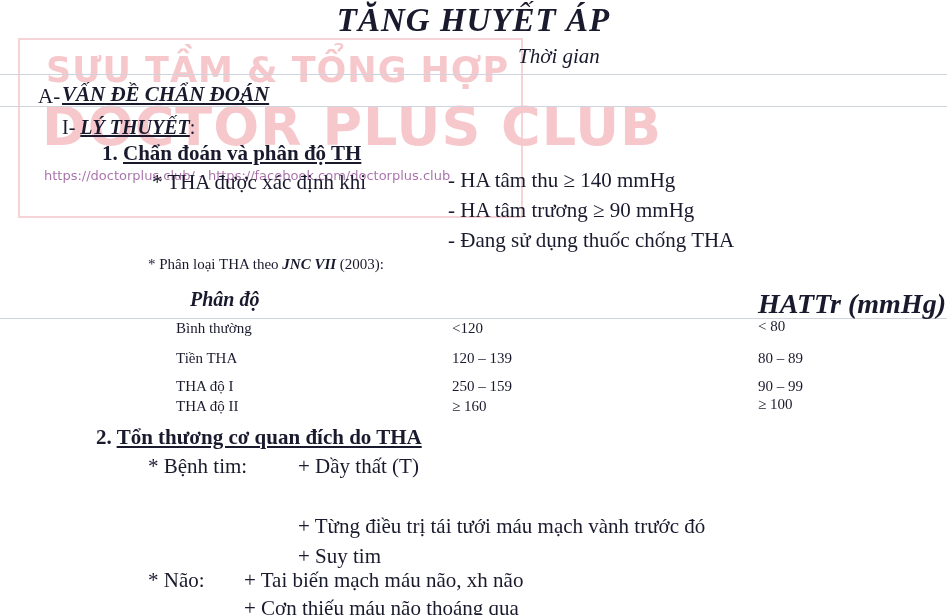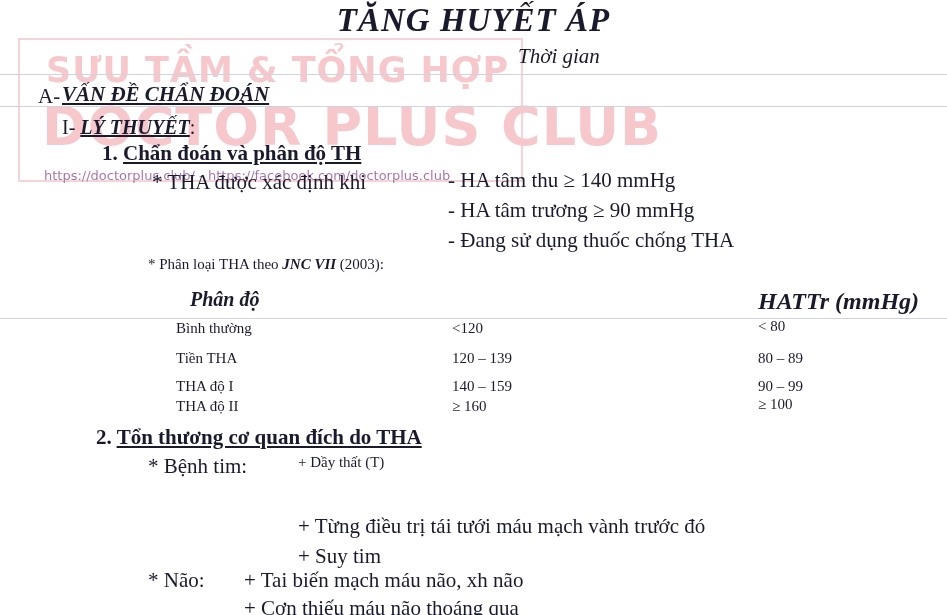--- a/index.html
+++ b/index.html
@@ -15,21 +15,21 @@
     overflow: hidden;
     position: relative;
   }
 
   
   #watermark {
     position: absolute;
     left: 18px;
     top: 38px;
     width: 505px;
-    height: 144px;
+    height: 180px;
     border: 2px solid #f0b9bd;
     box-sizing: border-box;
     z-index: 0;
     pointer-events: none;
     opacity: .62;
   }
   #watermark .wm-line1 {
     position: absolute;
     left: 26px;
     top: 10px;
@@ -126,36 +126,36 @@
   .def1 { left: 448px; top: 168px; font-size: 21px; }
   .def2 { left: 448px; top: 198px; font-size: 21px; }
   .def3 { left: 448px; top: 228px; font-size: 21px; }
 
   .star2 { left: 148px; top: 256px; font-size: 15px; }
   .star2 .jnc { font-weight: bold; font-style: italic; }
 
   
   .th-col1 { left: 190px; top: 288px; font-size: 20px; font-style: italic; font-weight: bold; }
   .th-col2 { left: 452px; top: 288px; font-size: 20px; font-style: italic; font-weight: bold; }
-  .th-col3 { left: 758px; top: 288px; font-size: 24px; font-style: italic; font-weight: bold; }
+  .th-col3 { left: 758px; top: 288px; font-size: 28px; font-style: italic; font-weight: bold; }
 
   .tr { font-size: 15px; }
   .tc1 { left: 176px; }
   .tc2 { left: 452px; }
   .tc3 { left: 758px; }
 
   .item2 {
     left: 96px; top: 425px;
     font-size: 21px;
     font-weight: bold;
   }
   .item2 .u { text-decoration: underline; }
 
   .star3 { left: 148px; top: 454px; font-size: 21px; }
-  .b1 { left: 298px; top: 454px; font-size: 15px; }
+  .b1 { left: 298px; top: 454px; font-size: 21px; }
   .b2 { left: 298px; top: 484px; font-size: 21px; }
   .b3 { left: 298px; top: 514px; font-size: 21px; }
   .b4 { left: 298px; top: 544px; font-size: 21px; text-align: center; }
 
   .star4 { left: 148px; top: 568px; font-size: 21px; }
   .n1 { left: 244px; top: 568px; font-size: 21px; }
   .n2 { left: 244px; top: 596px; font-size: 21px; }
 </style>
 </head>
 <body>
@@ -203,21 +203,21 @@
 
   <div class="abs tr tc1" style="top:320px">Bình thường</div>
   <div class="abs tr tc2" style="top:320px">&lt;120</div>
   <div class="abs tr tc3" style="top:318px">&lt; 80</div>
 
   <div class="abs tr tc1" style="top:350px">Tiền THA</div>
   <div class="abs tr tc2" style="top:350px">120 – 139</div>
   <div class="abs tr tc3" style="top:350px">80 – 89</div>
 
   <div class="abs tr tc1" style="top:378px">THA độ I</div>
-  <div class="abs tr tc2" style="top:378px">140 – 159</div>
+  <div class="abs tr tc2" style="top:378px">250 – 159</div>
   <div class="abs tr tc3" style="top:378px">90 – 99</div>
 
   <div class="abs tr tc1" style="top:398px">THA độ II</div>
   <div class="abs tr tc2" style="top:398px">≥ 160</div>
   <div class="abs tr tc3" style="top:396px">≥ 100</div>
 
   <div class="abs item2">
     <span>2.</span>
     <span class="u">Tổn thương cơ quan đích do THA</span>
   </div>

